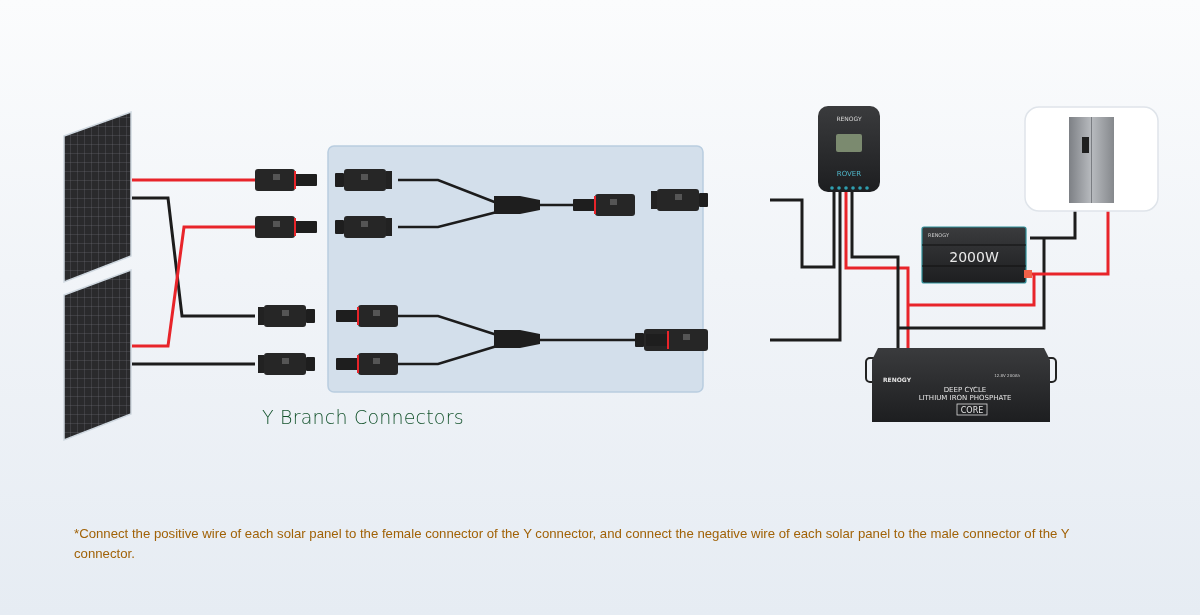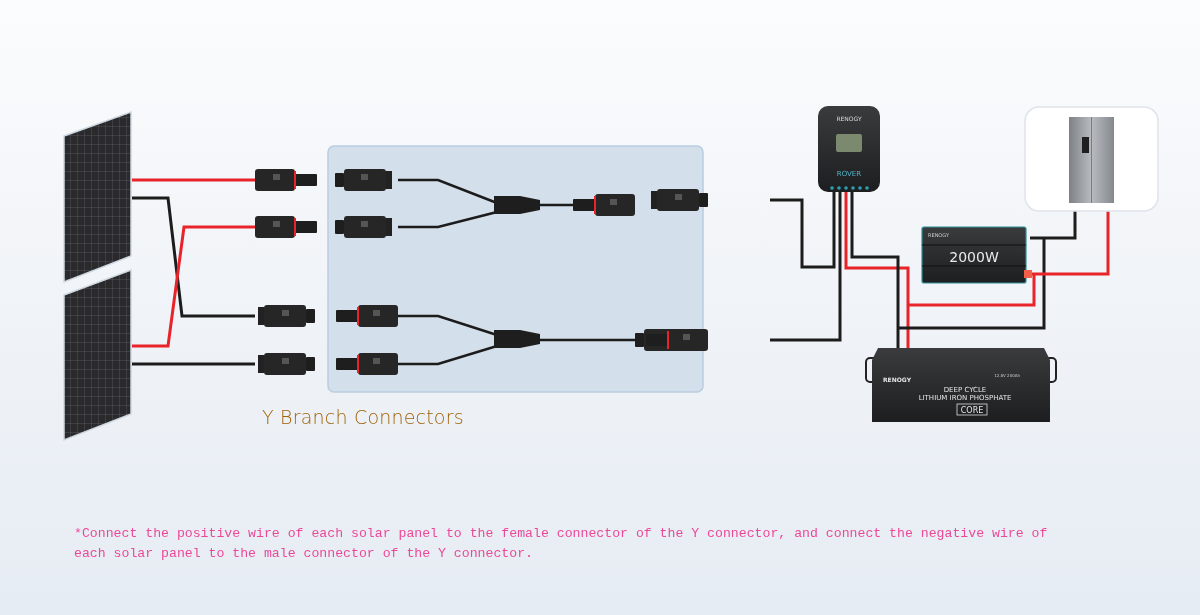--- a/index.html
+++ b/index.html
@@ -1,21 +1,21 @@
 <!DOCTYPE html>
 <html><head>
 <meta charset="utf-8">
 <style>
   html,body{margin:0;padding:0;}
   body{width:1200px;height:615px;overflow:hidden;position:relative;
     background:linear-gradient(180deg,#fbfcfd 0%,#f1f4f8 45%,#e6ecf3 100%);
     font-family:"Liberation Sans",sans-serif;}
   #diagram{position:absolute;left:0;top:0;width:1200px;height:615px;}
-  .caption{position:absolute;left:262px;top:406px;font-size:19px;color:#a16207;letter-spacing:0.2px;font-family:"DejaVu Sans",sans-serif;font-weight:300;}
-  .footnote{position:absolute;left:74px;top:524px;width:1000px;font-size:13.2px;line-height:20px;color:#ec4899;font-family:Liberation Mono, monospace;}
+  .caption{position:absolute;left:262px;top:406px;font-size:19px;color:#14532d;letter-spacing:0.2px;font-family:"DejaVu Sans",sans-serif;font-weight:300;}
+  .footnote{position:absolute;left:74px;top:524px;width:1000px;font-size:13.2px;line-height:20px;color:#a16207;font-family:Liberation Sans, sans-serif;}
   .svgtext{font-family:"DejaVu Sans",sans-serif;}
 </style>
 </head>
 <body>
 
 <svg id="diagram" viewBox="0 0 1200 615">
   <defs>
     <pattern id="cells" width="7" height="9" patternUnits="userSpaceOnUse">
       <rect width="7" height="9" fill="#2a2a2c"></rect>
       <path d="M0 0H7M0 0V9" stroke="#6d6f74" stroke-width="0.6"></path>

